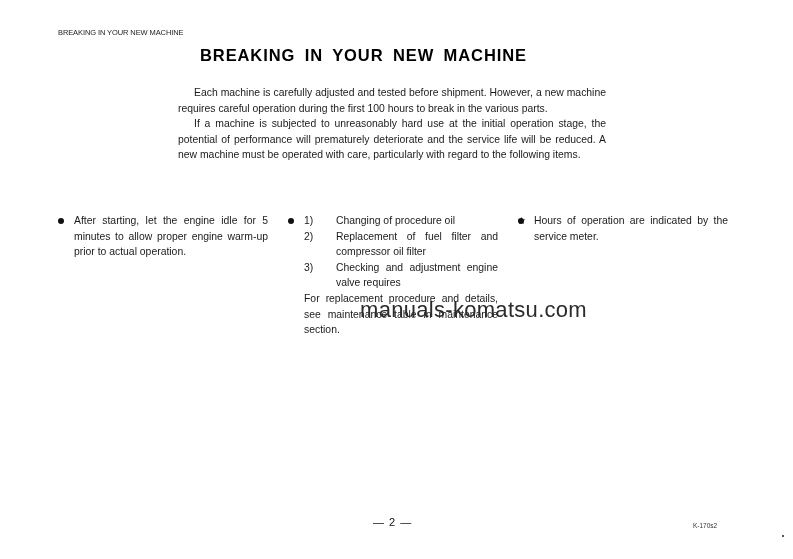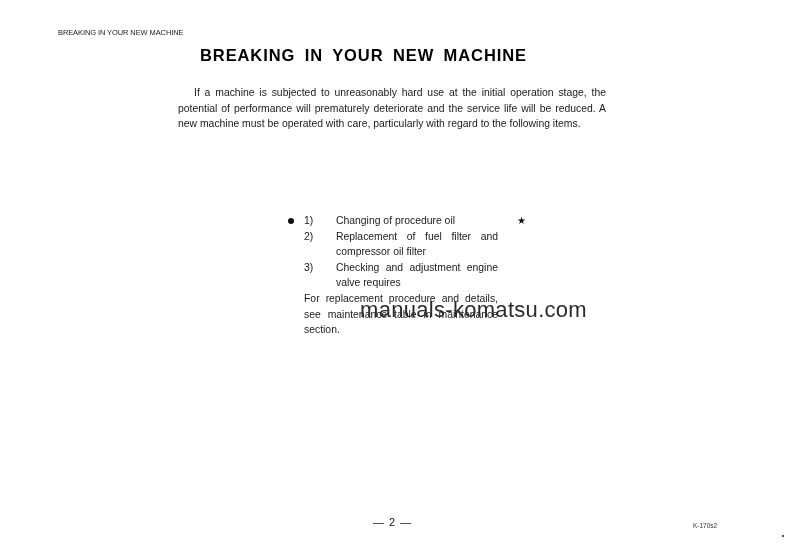--- a/index.html
+++ b/index.html
@@ -57,24 +57,29 @@
     }
   </style>
 </head>
 <body>
 
 <div class="running-head">BREAKING IN YOUR NEW MACHINE</div>
 
 <div class="title">BREAKING IN YOUR NEW MACHINE</div>
 
 <div class="intro">
+  <p>Each machine is carefully adjusted and tested before shipment. However, a new machine requires careful operation during the first 100 hours to break in the various parts.</p>
   <p>If a machine is subjected to unreasonably hard use at the initial operation stage, the potential of performance will prematurely deteriorate and the service life will be reduced. A new machine must be operated with care, particularly with regard to the following items.</p>
 </div>
 
 <div class="col col1">
+  <div class="item">
+    <span class="bullet"></span>
+    <span>After starting, let the engine idle for 5 minutes to allow proper engine warm-up prior to actual operation.</span>
+  </div>
 </div>
 
 <div class="col col2">
   <div class="item">
     <span class="bullet"></span>
     <div class="sub">
       <span class="sub-num">1)</span>
       <div class="sub-wrap">Changing of procedure oil</div>
     </div>
     <div class="sub">
@@ -86,19 +91,23 @@
       <div class="sub-wrap">Checking and adjustment engine valve requires</div>
     </div>
     <div class="note">For replacement procedure and details, see maintenance table in maintenance section.</div>
   </div>
 </div>
 
 <div class="col col3">
   <div class="item">
     <span class="star">★</span>
   </div>
+  <div class="item">
+    <span class="bullet"></span>
+    <span>Hours of operation are indicated by the service meter.</span>
+  </div>
 </div>
 
 <div class="watermark">manuals-komatsu.com</div>
 
 <div class="page-num">— 2 —</div>
 <div class="doc-code">K-170s2</div>
 <div class="corner-dot"></div>
 
 </body></html>

